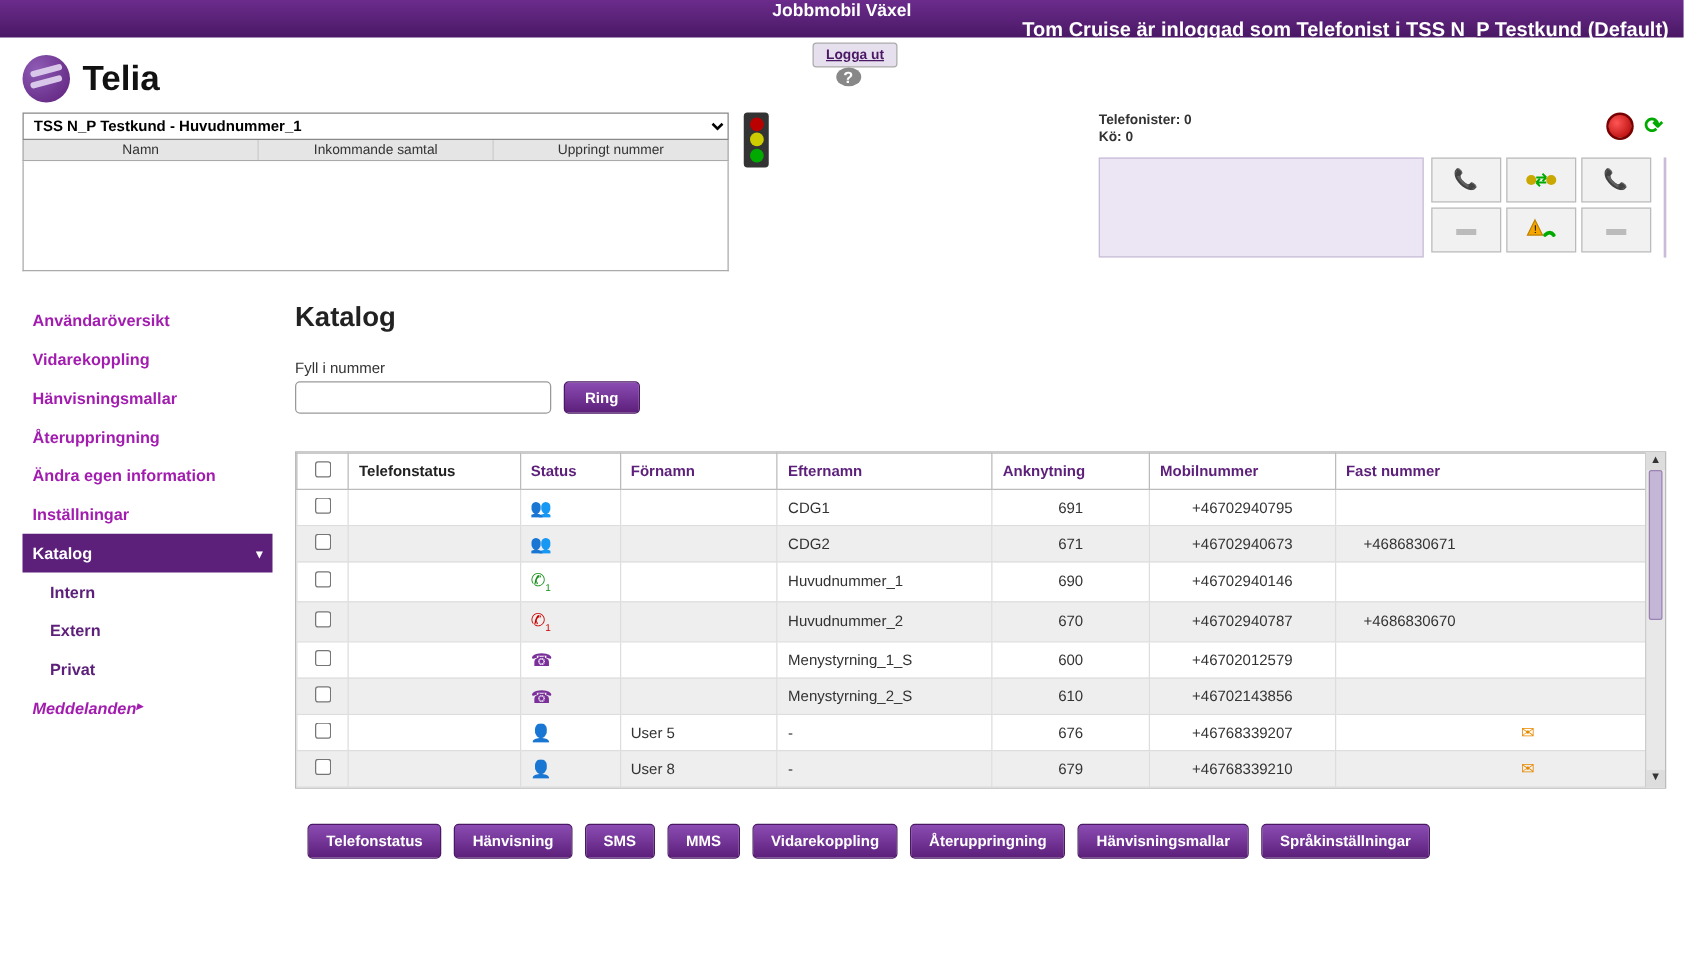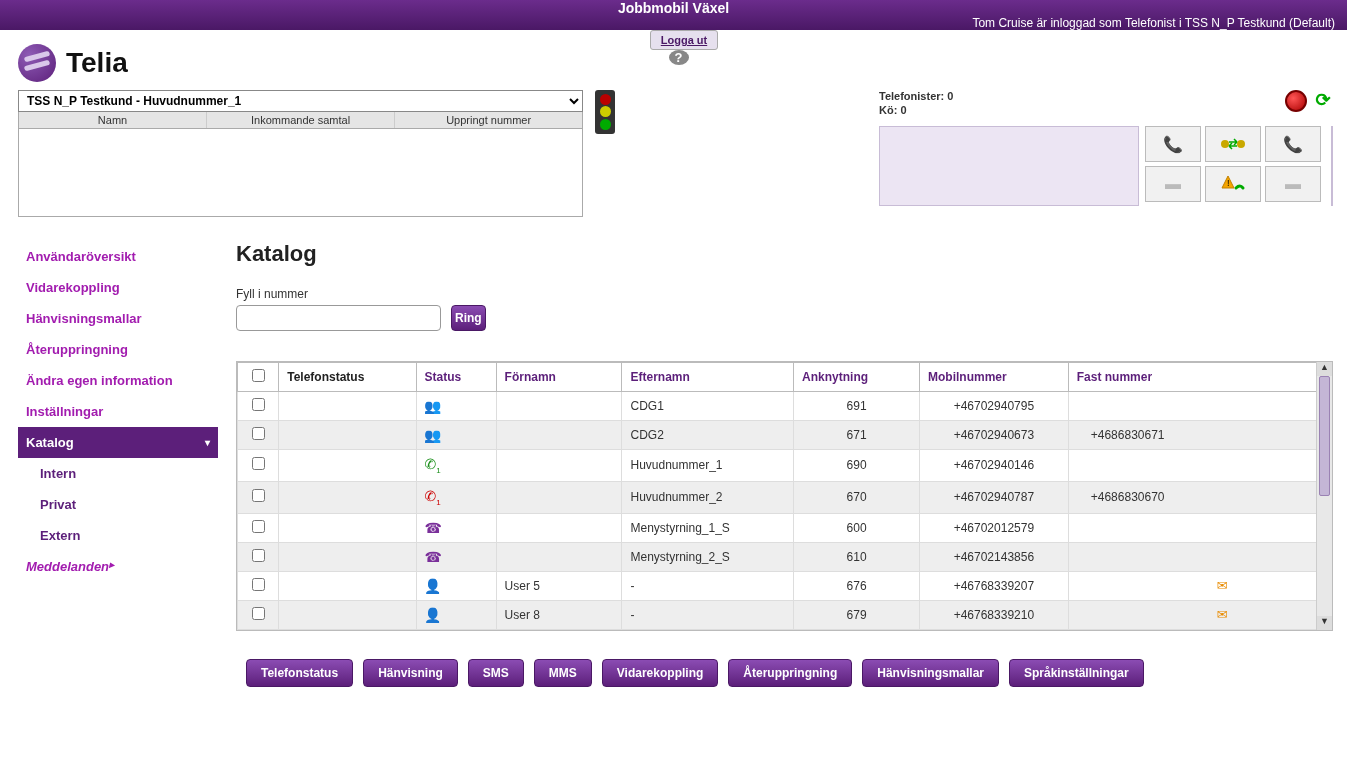--- a/index.html
+++ b/index.html
@@ -1,21 +1,21 @@
 <!DOCTYPE html>
 <html><head>
 <meta charset="utf-8">
 <style>
   * { box-sizing: border-box; margin: 0; padding: 0; }
   body { font-family: Arial, Helvetica, sans-serif; font-size: 12px; background: #fff; color: #333; width: 1347px; }
   
   
   .topbar { background: #5c1f7a; background: linear-gradient(#6b2c8c, #4a1865); color: #fff; height: 30px; display: flex; align-items: center; padding: 0 12px; flex-direction: column; }
   .topbar-title { font-size: 14px; font-weight: bold; }
-  .topbar-status { margin-left: auto; font-size: 12px; font-weight: normal; }
+  .topbar-status { margin-left: auto; font-size: 16px; font-weight: bold; }
   .logout-btn { margin-left: 21px; background: #e6e0ee; color: #4a1865; border: 1px solid #aaa; border-radius: 3px; padding: 3px 10px; font-weight: bold; cursor: pointer; font-size: 11px; text-decoration: underline; }
   .help-icon { margin-left: 10px; width: 20px; height: 20px; border-radius: 50%; background: #888; color: #fff; display: flex; align-items: center; justify-content: center; font-weight: bold; font-size: 13px; cursor: pointer; }
   
   
   .logo-area { padding: 14px 18px 8px; display: flex; align-items: center; }
   .logo-swirl { width: 38px; height: 38px; border-radius: 50%; background: radial-gradient(circle at 30% 30%, #8e5bb5, #5c1f7a); position: relative; margin-right: 10px; }
   .logo-swirl::before { content:""; position:absolute; left:6px; top:10px; width:26px; height:5px; background:#d9c7ea; border-radius:3px; transform:rotate(-15deg);}
   .logo-swirl::after { content:""; position:absolute; left:6px; top:19px; width:26px; height:5px; background:#d9c7ea; border-radius:3px; transform:rotate(-15deg);}
   .logo-text { font-size: 28px; font-weight: bold; color: #111; }
   
@@ -56,21 +56,21 @@
   .nav-item .caret { font-size: 10px; }
   
   .content { flex: 1; }
   .page-title { font-size: 22px; font-weight: bold; color: #222; margin-bottom: 20px; }
   .search-row { display: flex; gap: 60px; margin-bottom: 30px; }
   .field-group label { display:block; font-size:12px; margin-bottom:4px; }
   .field-group { display:flex; flex-direction:column; }
   .field-row { display:flex; gap:10px; align-items:center; }
   .text-input { width: 205px; height: 26px; border: 1px solid #999; border-radius: 4px; padding: 0 6px; }
   .btn-orange { background: linear-gradient(#ff9a3c, #ff6a00); color:#fff; border:1px solid #d85000; border-radius:4px; padding:5px 14px; font-weight:bold; cursor:pointer; font-size:12px;}
-  .btn-purple { background: linear-gradient(#8b4cb3, #5c1f7a); color:#fff; border:1px solid #4a1865; border-radius:4px; padding:5px 3px; font-weight:bold; cursor:pointer; font-size:12px;}
+  .btn-purple { background: linear-gradient(#8b4cb3, #5c1f7a); color:#fff; border:1px solid #4a1865; border-radius:4px; padding:5px 16px; font-weight:bold; cursor:pointer; font-size:12px;}
   
   
   .table-wrap { border: 1px solid #bbb; position: relative; }
   .tbl { width: 100%; border-collapse: collapse; table-layout: fixed; }
   .tbl th { background: #fff; border: 1px solid #bbb; font-size: 12px; text-align: left; padding: 6px 8px; color: #5c1f7a; font-weight: bold; }
   .tbl th.plain { color: #222; }
   .tbl td { border: 1px solid #ddd; padding: 6px 8px; font-size: 12px; }
   .tbl tr.even td { background: #eee; }
   .tbl td.center { text-align: center; }
   .chk { width: 13px; height: 13px; }
@@ -174,22 +174,22 @@
     <a class="nav-item">Vidarekoppling</a>
     <a class="nav-item">Hänvisningsmallar</a>
     <a class="nav-item">Återuppringning</a>
     <a class="nav-item">Ändra egen information</a>
     <a class="nav-item">Inställningar</a>
     <a class="nav-item active">
         <span>Katalog</span>
         <span class="caret">▾</span>
       </a>
     <a class="nav-item sub">Intern</a>
+    <a class="nav-item sub">Extern</a>
     <a class="nav-item sub">Privat</a>
-    <a class="nav-item sub">Extern</a>
     <a class="nav-item" style="display:flex;justify-content:flex-start;font-style:italic;">
         <span>Meddelanden</span>
         <span class="caret">▸</span>
       </a>
   </div>
 
   <div class="content">
     <h1 class="page-title">Katalog</h1>
 
     <div class="search-row">

